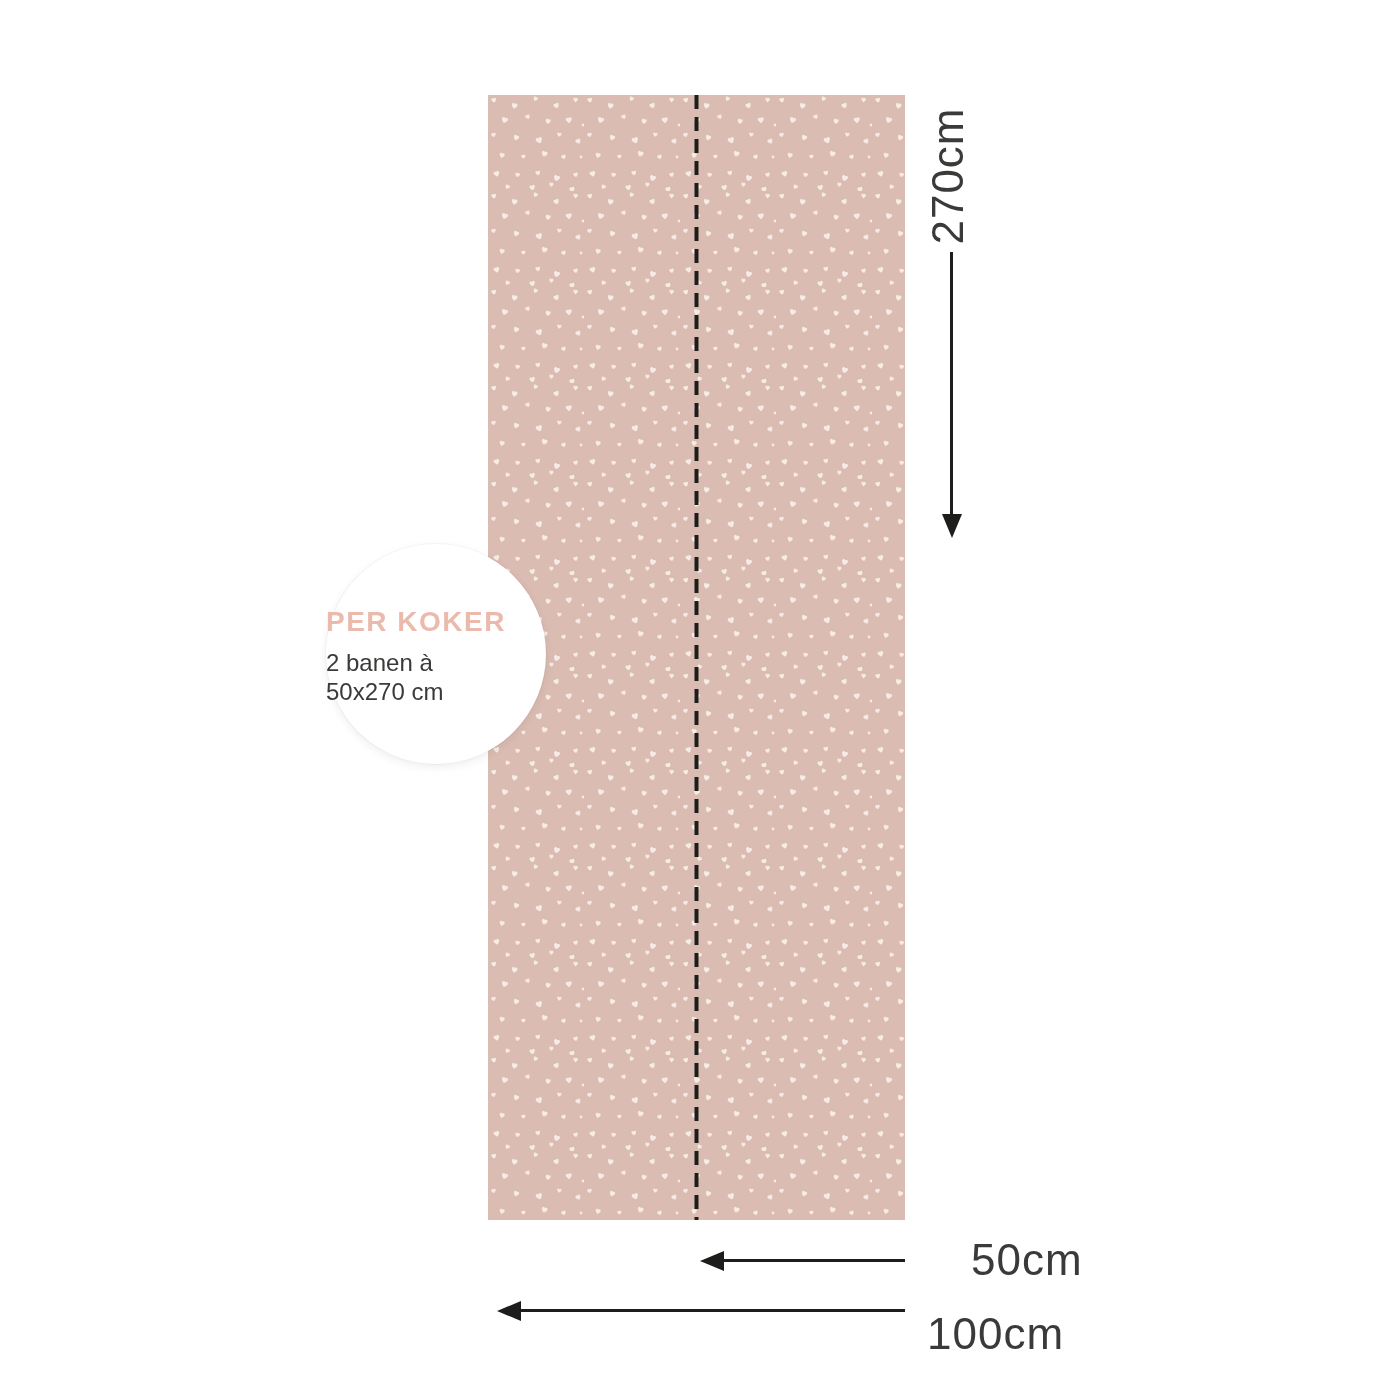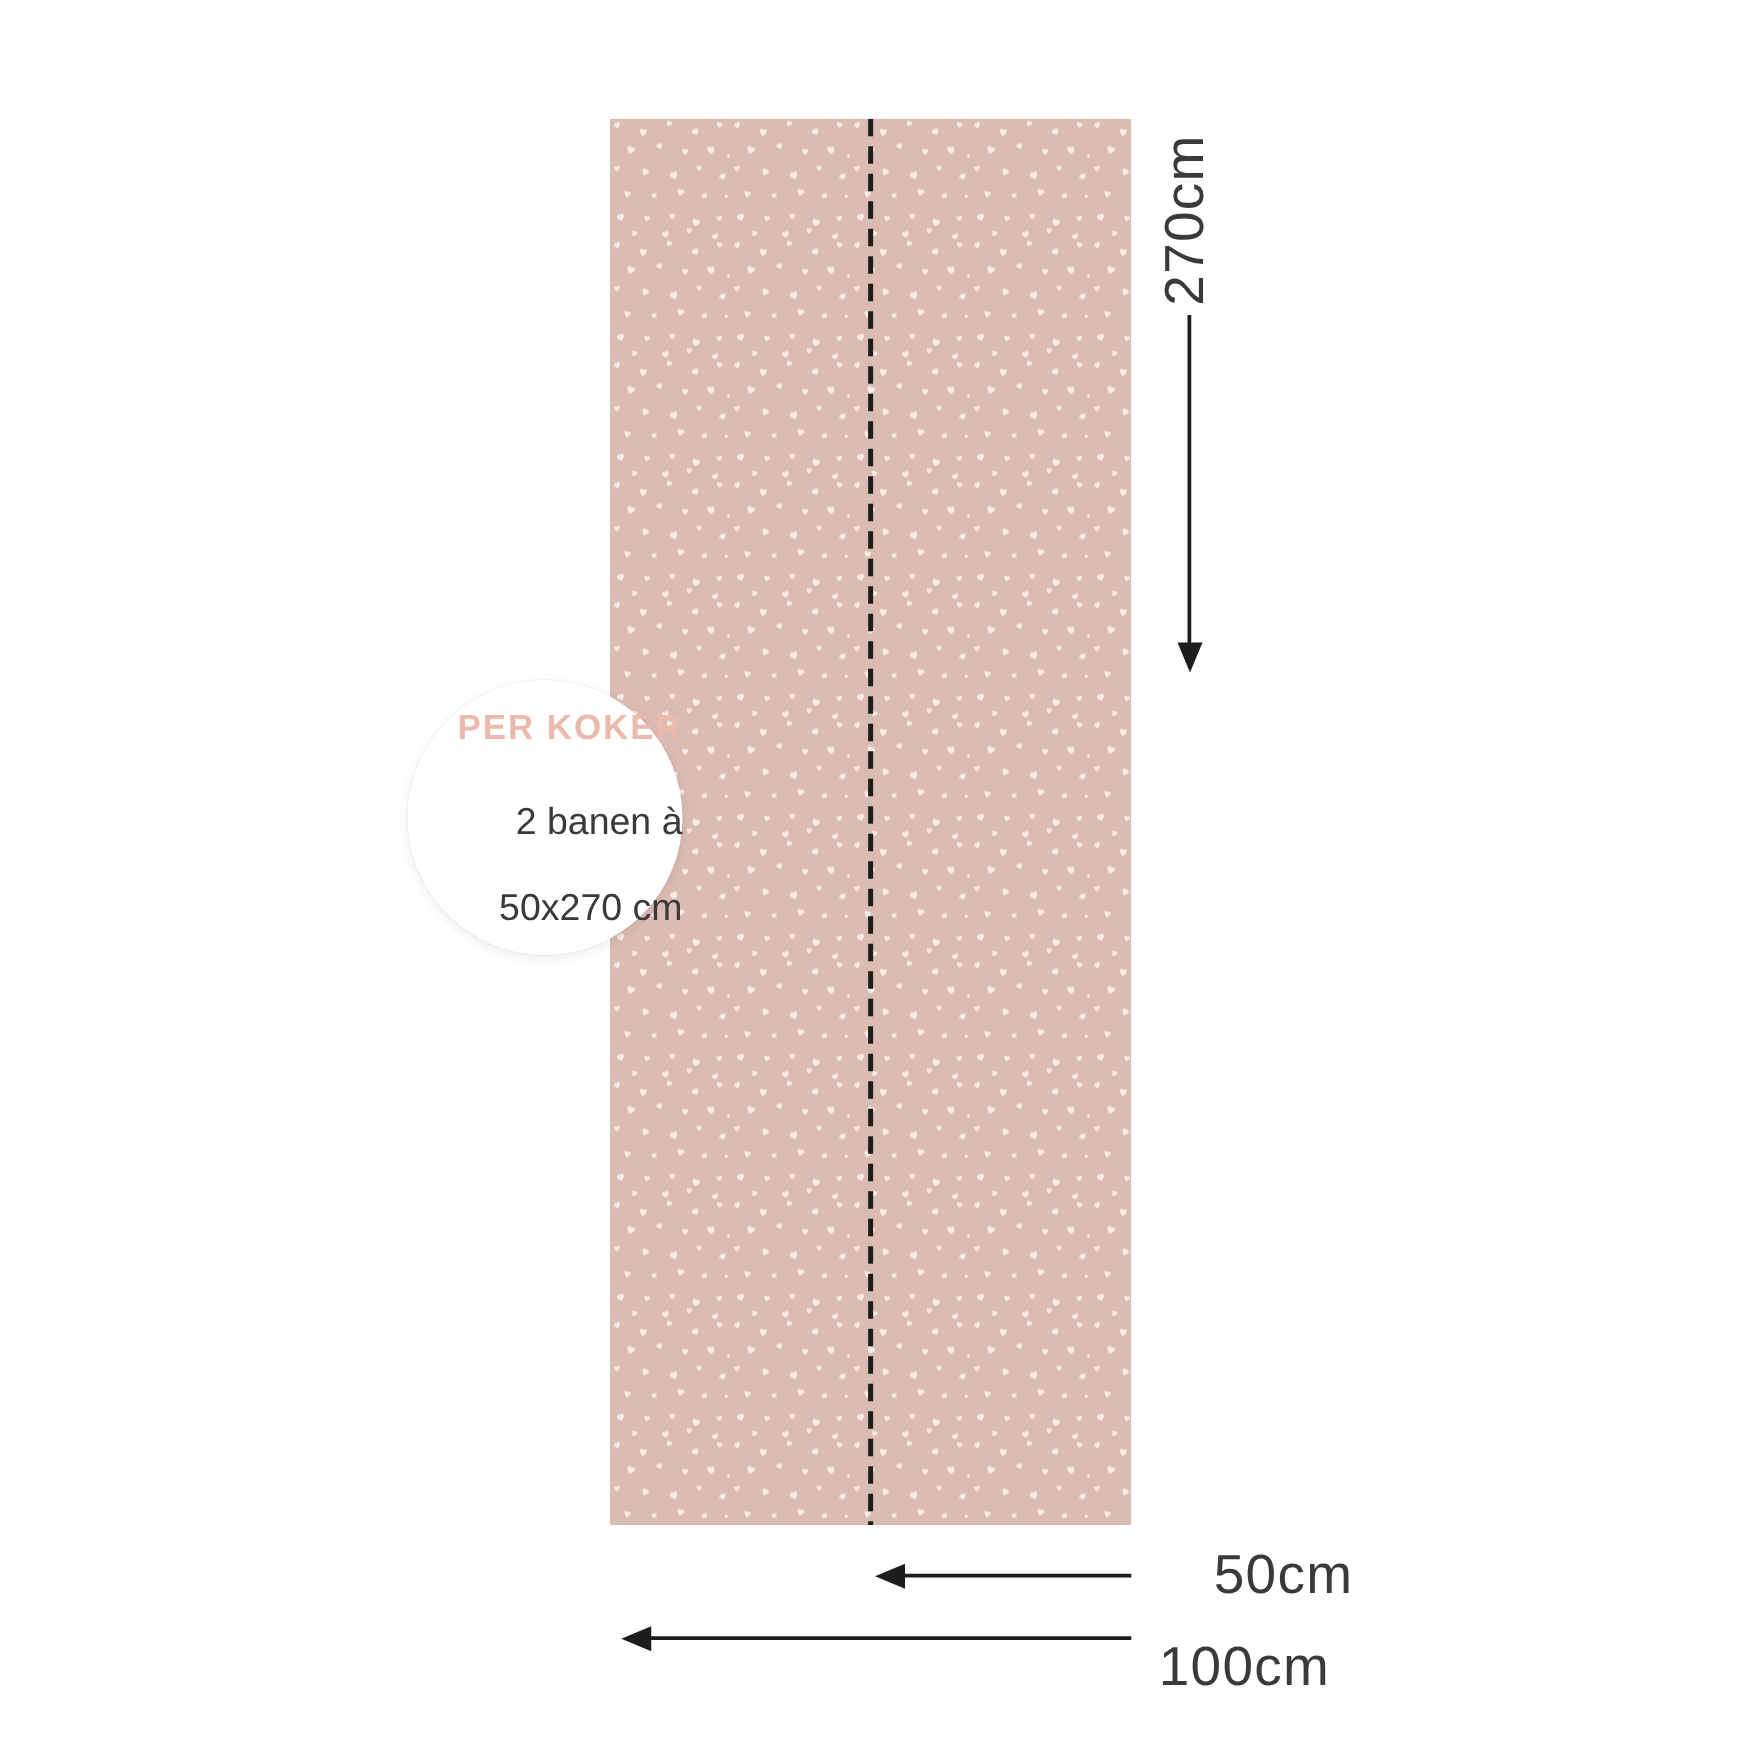--- a/index.html
+++ b/index.html
@@ -12,30 +12,30 @@
   }
   
   .panel-svg{
     position:absolute;left:488px;top:95px;width:417px;height:1125px;display:block;
   }
   
   .badge{
     position:absolute;left:326px;top:544px;width:220px;height:220px;
     background:#ffffff;border-radius:50%;
     box-shadow:0 0 0 1px rgba(0,0,0,0.03), 0 3px 10px rgba(0,0,0,0.07);
-    display:flex;flex-direction:column;align-items:flex-end;justify-content:center;
+    display:flex;flex-direction:column;align-items:flex-start;justify-content:center;
     text-align:center;padding-top:4px;box-sizing:border-box;
   }
   .badge-title{
     font-size:28px;font-weight:bold;letter-spacing:1.5px;
     color:var(--badge-title-pink,#ecbaad);
     margin-bottom:10px;white-space:nowrap;
   }
   .badge-line{
-    font-size:30px;color:var(--text-dark,#3a3a38);line-height:1.22;white-space:nowrap;margin-top:32px;
+    font-size:24px;color:var(--text-dark,#3a3a38);line-height:1.22;white-space:nowrap;
   }
   
   .dim-label{
     position:absolute;font-size:44px;color:var(--text-dark,#3a3a38);
     letter-spacing:1px;line-height:1;white-space:nowrap;
   }
   .label-height{
     left:948px;top:176px;
     transform:translate(-50%,-50%) rotate(-90deg);
     transform-origin:center center;

